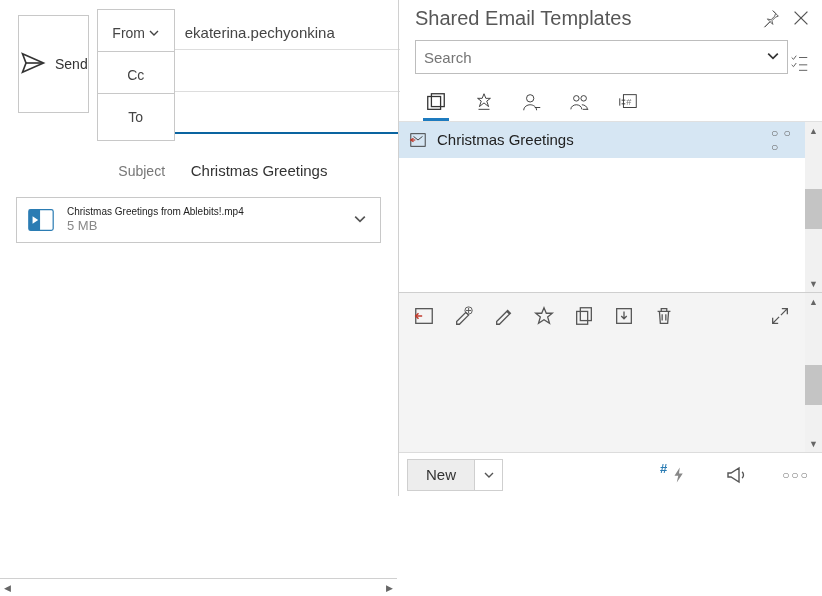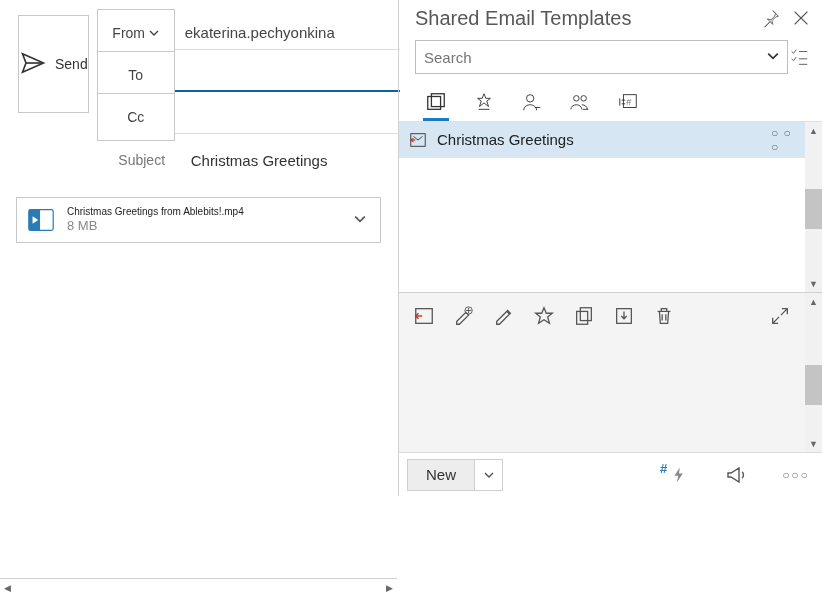--- a/index.html
+++ b/index.html
@@ -7,39 +7,39 @@
 .left-pane{width:398px;height:596px;display:flex;flex-direction:column;border-right:1px solid #fff}
 .compose-header{padding:15px 10px 8px 18px;display:flex;gap:8px}
 .send-btn{width:78px;height:98px;border:1px solid #c8c8c8;background:#fff;display:flex;flex-direction:row;align-items:center;justify-content:center;gap:8px;cursor:pointer}
 .send-ic svg{width:28px;height:28px}
 .send-label{font-size:14px;color:#333}
 .fields-col{flex:1;display:flex;flex-direction:column;gap:6px}
 .field-row{display:flex;align-items:center;height:36px}
 .field-btn{width:78px;height:48px;border:1px solid #c8c8c8;background:#fff;display:flex;align-items:center;justify-content:center;gap:4px;cursor:pointer;color:#444}
 .field-val{flex:1;padding:0 10px;height:34px;border:none;outline:none;font-size:15px;color:#444;border-bottom:1px solid #ddd}
 .field-val.active{border-bottom:2px solid #0a64a0}
-.subject-row{display:flex;align-items:center;height:38px;padding-left:6px}
+.subject-row{display:flex;align-items:flex-end;height:38px;padding-left:6px}
 .subject-lbl{width:78px;text-align:center;color:#777;font-size:14px}
 .subject-val{flex:1;padding:0 10px;font-size:15px;color:#333;border:none;outline:none}
 .attach-area{padding:10px 16px}
 .attach-box{border:1px solid #c8c8c8;display:flex;align-items:center;padding:6px 8px;gap:10px;position:relative}
 .file-ic{width:32px;height:32px;display:flex;align-items:center;justify-content:center}
 .file-ic svg{width:30px;height:30px}
 .file-info{flex:1;display:flex;flex-direction:column;line-height:1.2}
 .file-name{font-size:10px;color:#222}
 .file-size{font-size:13px;color:#888}
 .attach-chev{width:18px;cursor:pointer;color:#555}
 .left-scroll{margin-top:auto;height:18px;border-top:1px solid #d0d0d0;display:flex;align-items:center;justify-content:space-between;padding:0 2px}
 .tri{font-size:9px;color:#666;cursor:pointer;padding:0 2px}
 
 .right-pane{width:424px;height:496px;display:flex;flex-direction:column;border-left:1px solid #d0d0d0}
 .pane-title-row{display:flex;align-items:center;height:36px;padding:0 10px 0 16px}
 .pane-title{flex:1;font-size:20px;color:#575757;font-weight:400}
 .title-ic{width:22px;height:22px;margin-left:8px;cursor:pointer;color:#555;display:flex;align-items:center;justify-content:center}
-.search-row{display:flex;align-items:center;padding:4px 12px 6px 16px}
+.search-row{display:flex;align-items:flex-end;padding:4px 12px 6px 16px}
 .search-box{flex:1;height:34px;border:1px solid #bdbdbd;background:#fff;display:flex;align-items:center;padding:0 8px}
 .search-input{flex:1;border:none;outline:none;font-size:15px;color:#666}
 .adv-ic{width:22px;height:22px;cursor:pointer;color:#555;display:flex;align-items:center;justify-content:center}
 .tabs-row{display:flex;gap:22px;padding:6px 6px 0 24px;border-bottom:1px solid #e0e0e0;height:42px;align-items:flex-end}
 .tab{width:26px;height:32px;display:flex;align-items:center;justify-content:center;cursor:pointer;border-bottom:3px solid transparent;padding-bottom:4px}
 .tab.active{border-bottom:3px solid #1e7bbf}
 .tab svg{width:22px;height:22px}
 
 .list-area{flex:0 0 170px;position:relative;display:flex}
 .template-list{flex:1;overflow:hidden}
@@ -87,49 +87,49 @@
         <div class="field-btn">
           <span>From</span>
           <span><svg width="10" height="10" viewBox="0 0 10 10">
                 <path class="stroke" d="M1 3l4 4 4-4"></path>
               </svg></span>
         </div>
         <input class="field-val" value="ekaterina.pechyonkina" style="">
       </div>
       <div class="field-row">
         <div class="field-btn">
+          <span>Cc</span>
+        </div>
+        <input class="field-val" value="" style="">
+      </div>
+      <div class="field-row">
+        <div class="field-btn">
           <span>To</span>
         </div>
         <input class="field-val active" value="" style="">
-      </div>
-      <div class="field-row">
-        <div class="field-btn">
-          <span>Cc</span>
-        </div>
-        <input class="field-val" value="" style="">
       </div>
       <div class="subject-row">
         <div class="subject-lbl">Subject</div>
         <input class="subject-val" value="Christmas Greetings" style="">
       </div>
     </div>
   </div>
 
   <div class="attach-area">
     <div class="attach-box">
       <span class="file-ic">
         <svg viewBox="0 0 32 32">
             <rect x="3" y="5" width="26" height="22" rx="2" fill="#fff" stroke="#2b7cb3" stroke-width="1.3"></rect>
             <rect x="3" y="5" width="12" height="22" fill="#2b7cb3"></rect>
             <path d="M7 12l6 4-6 4z" fill="#fff"></path>
           </svg>
       </span>
       <div class="file-info">
         <span class="file-name">Christmas Greetings from Ablebits!.mp4</span>
-        <span class="file-size">8 MB</span>
+        <span class="file-size">5 MB</span>
       </div>
       <span class="attach-chev">
         <svg width="12" height="12" viewBox="0 0 10 10">
             <path class="stroke" d="M1 3l4 4 4-4"></path>
           </svg>
       </span>
     </div>
   </div>
 
   <div class="left-scroll">

